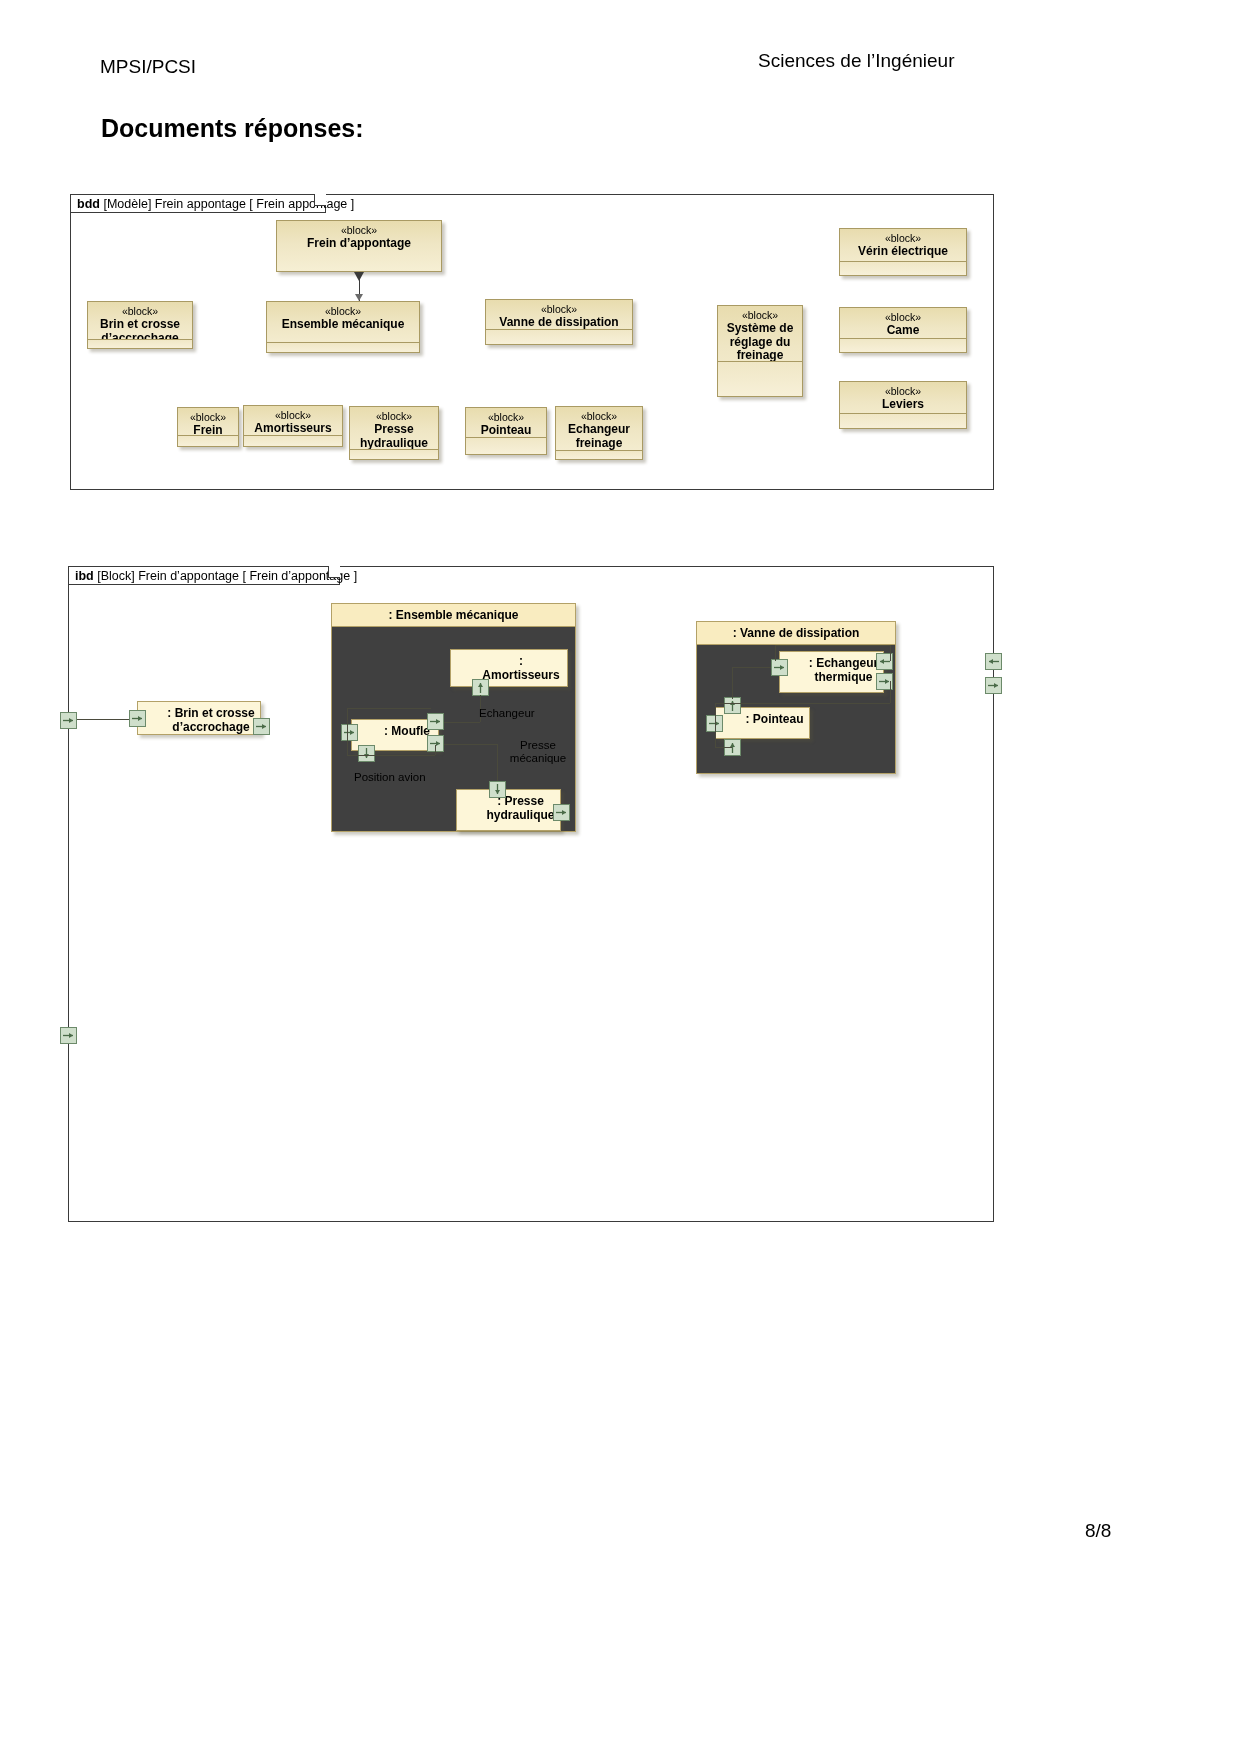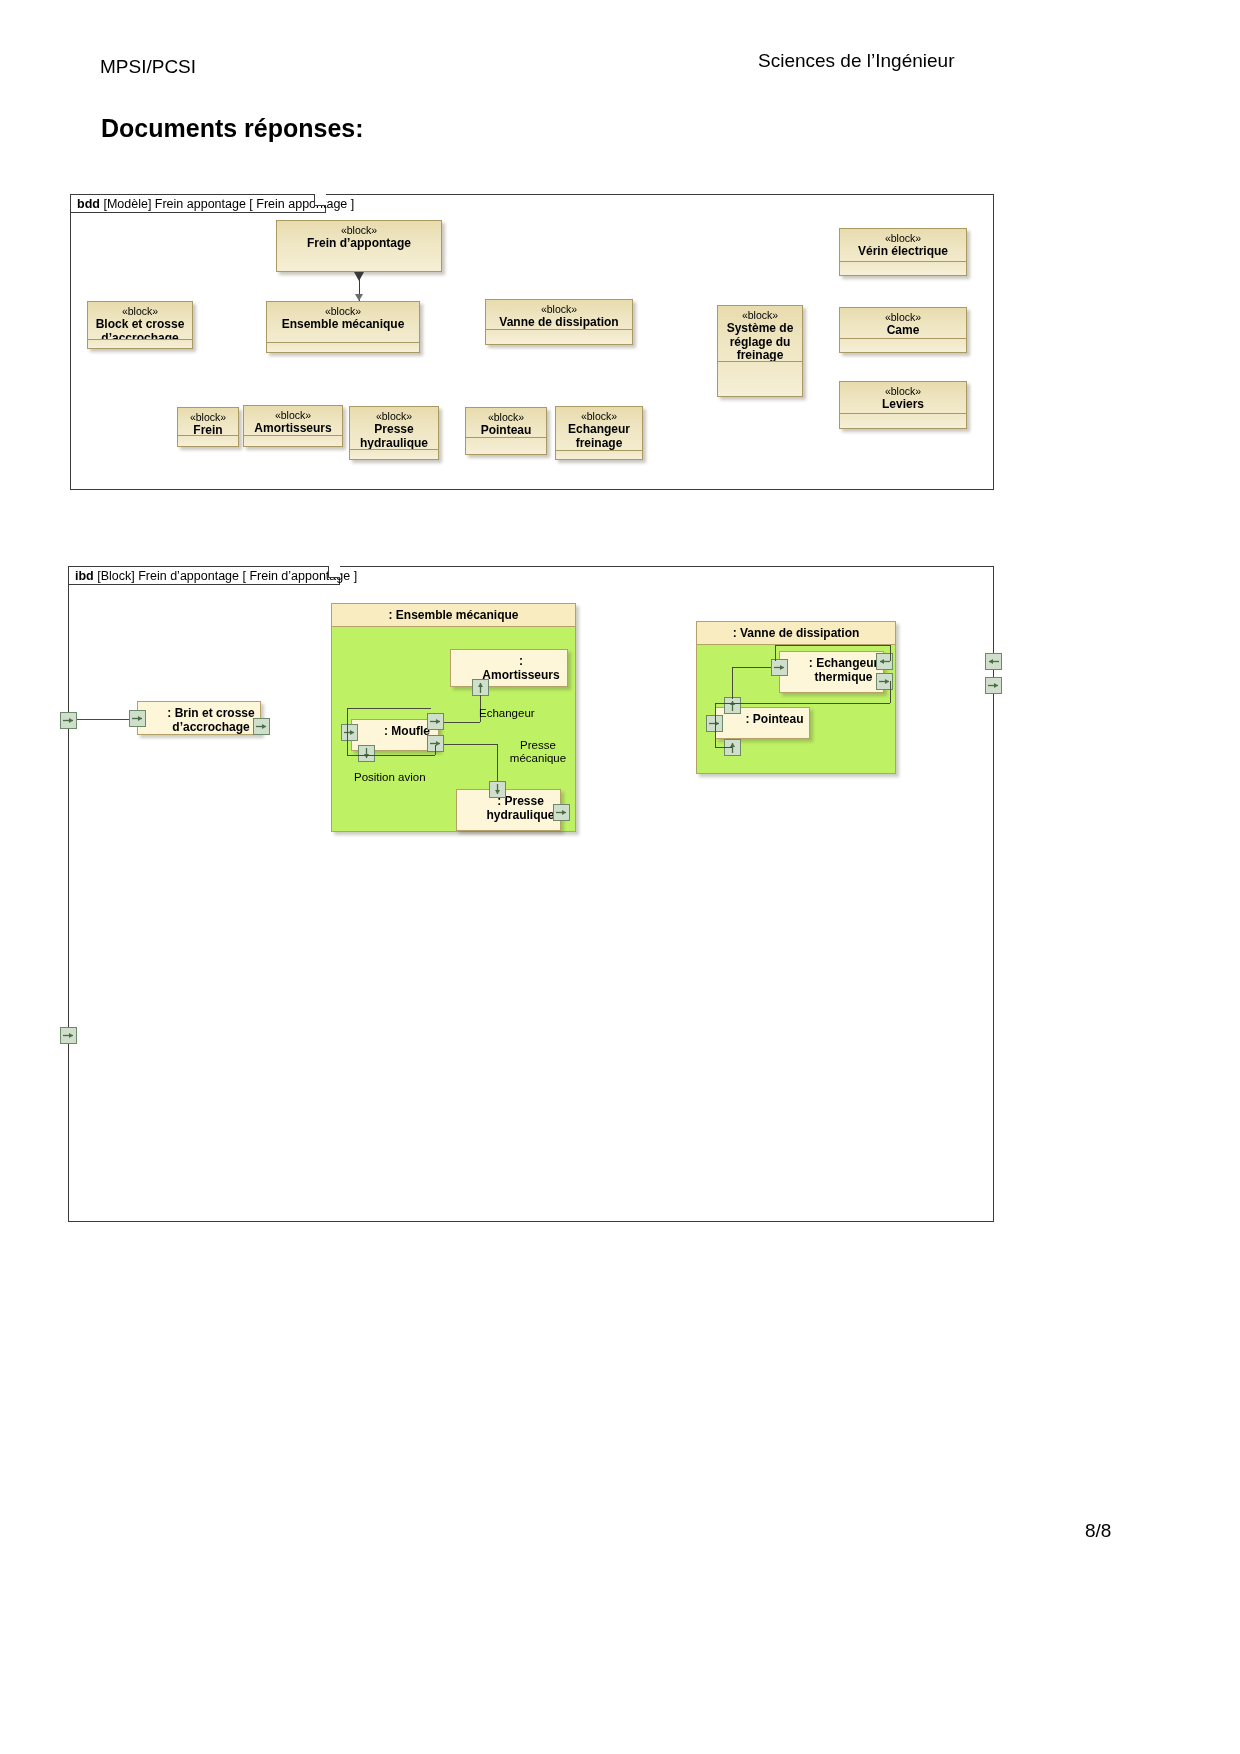--- a/index.html
+++ b/index.html
@@ -60,21 +60,21 @@
   }
   .arrow-head{
     position:absolute;width:0;height:0;
     border-left:4px solid transparent;border-right:4px solid transparent;
     border-top:7px solid #6b6b6b;
   }
 
   
   .part{
     position:absolute;box-sizing:border-box;
-    background:#bef264;
+    background:#404040;
     border:1px solid #b3a167;
     box-shadow:3px 3px 3px rgba(90,85,60,.30);
   }
   .part.hdr-split .ptitle{
     border-bottom:1px solid #b3a167;
     background:#f9ecc0;
   }
   .part .ptitle{
     font-size:12px;font-weight:bold;text-align:center;
     line-height:14px;padding:4px 4px 4px;
@@ -114,21 +114,21 @@
     <div class="stereo">«block»</div>
     <div class="nm">Frein d’appontage</div>
   </div>
 
   <div class="arrow-diamond" style="left:283px;top:77px;"></div>
   <div class="arrow-line" style="left:288px;top:84px;height:22px;"></div>
   <div class="arrow-head" style="left:284px;top:99px;"></div>
 
   <div class="blk" style="left:16px;top:106px;width:106px;height:48px;">
     <div class="stereo">«block»</div>
-    <div class="nm">Block et crosse d’accrochage</div>
+    <div class="nm">Brin et crosse d’accrochage</div>
     <div class="comp" style="height:8px;"></div>
   </div>
 
   <div class="blk" style="left:195px;top:106px;width:154px;height:52px;">
     <div class="stereo">«block»</div>
     <div class="nm">Ensemble mécanique</div>
     <div class="comp" style="height:9px;"></div>
   </div>
 
   <div class="blk" style="left:414px;top:104px;width:148px;height:46px;">

